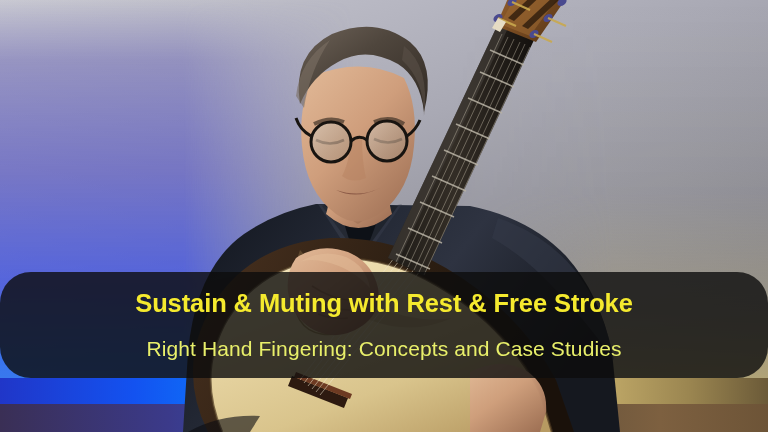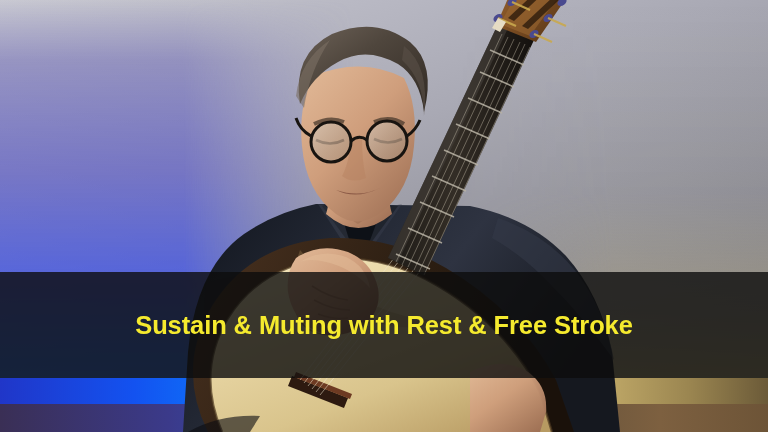--- a/index.html
+++ b/index.html
@@ -81,20 +81,21 @@
     position: absolute;
     left: 0; right: 0;
     top: 272px;
     height: 106px;
     background: rgba(12,12,12,0.80);
     display: flex;
     flex-direction: column;
     align-items: center;
     justify-content: center;
     gap: 14px;
+    border-radius: 31px;
   }
   .title-band .title {
     font-size: 25.5px;
     font-weight: bold;
     color: #f5ea2e;
     letter-spacing: -0.1px;
     line-height: 1.05;
     white-space: nowrap;
     margin: 0;
     padding: 0;
@@ -315,15 +316,16 @@
       </g>
 
       <path d="M470 372 Q502 356 528 372 Q548 386 546 412 L540 432 L470 432 Z" fill="url(#skinG)" opacity="0.95"></path>
     </g>
 
     <path d="M188 432 Q220 414 260 416 L250 432 Z" fill="#0b0c10" opacity="0.6"></path>
   </svg>
 
   <div class="title-band">
     <div class="title">Sustain &amp; Muting with Rest &amp; Free Stroke</div>
+    <div class="subtitle">Right Hand Fingering: Concepts and Case Studies</div>
   </div>
 
 </div>
 
 </body></html>

